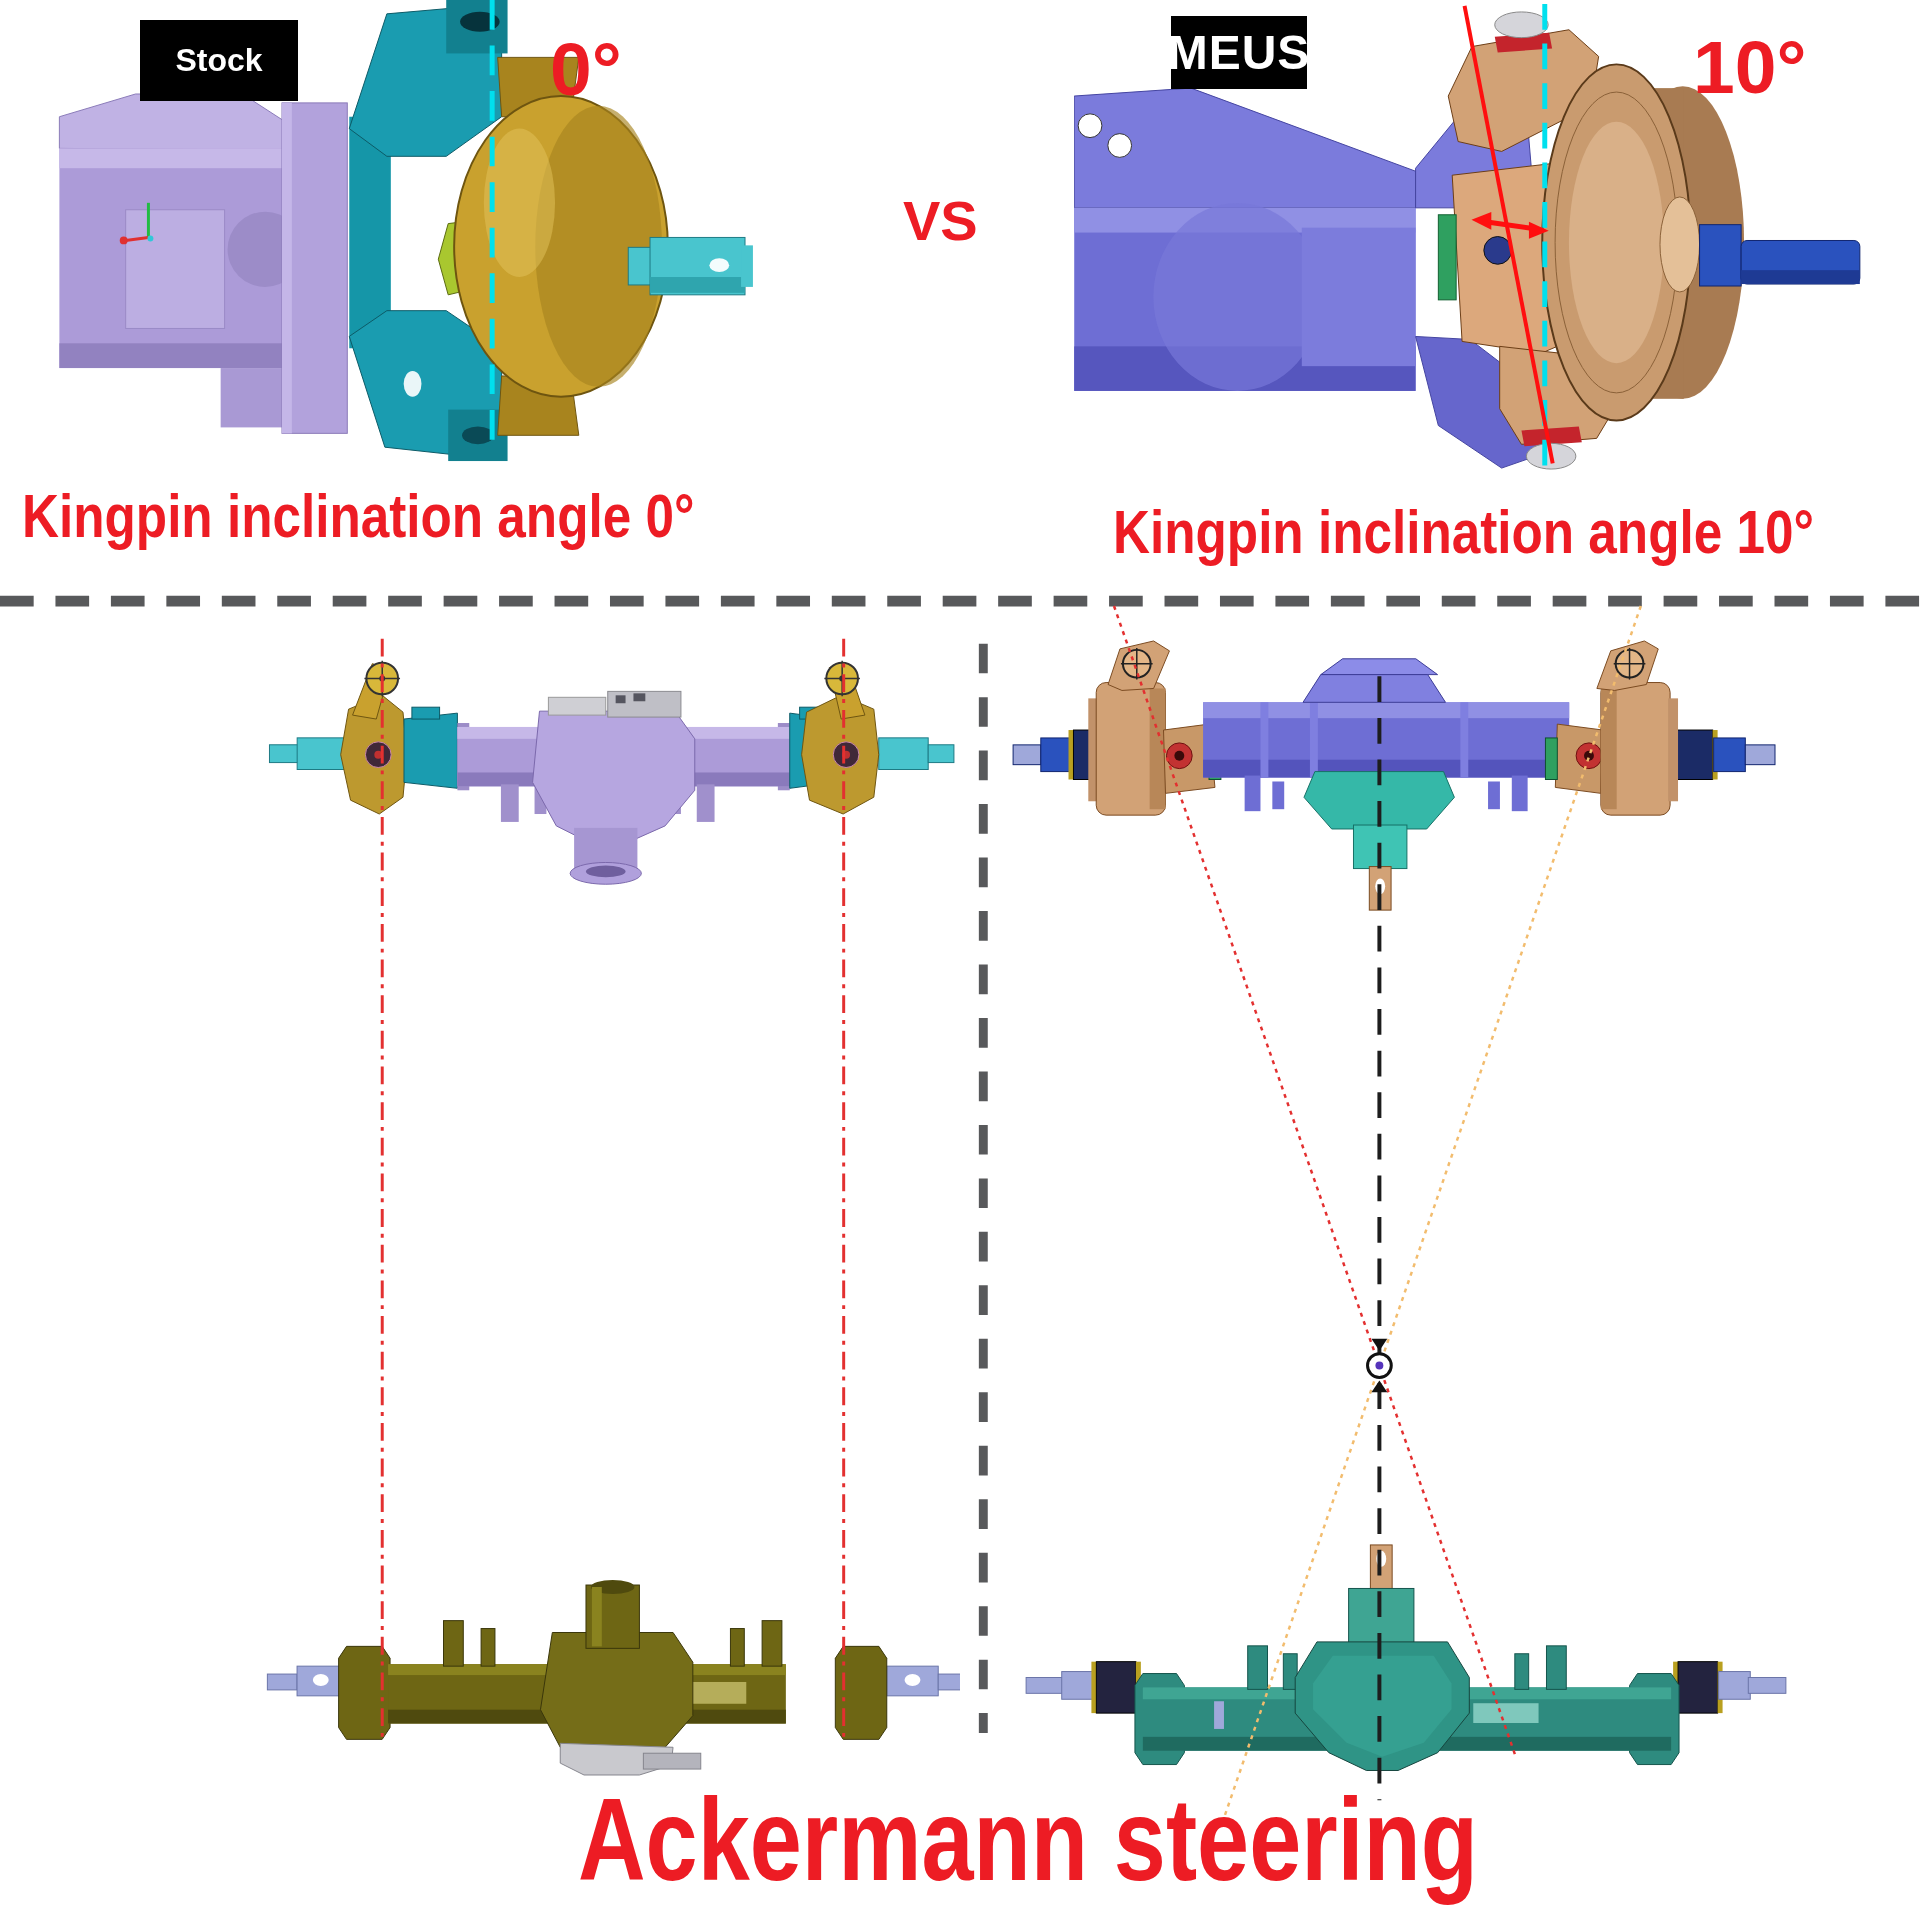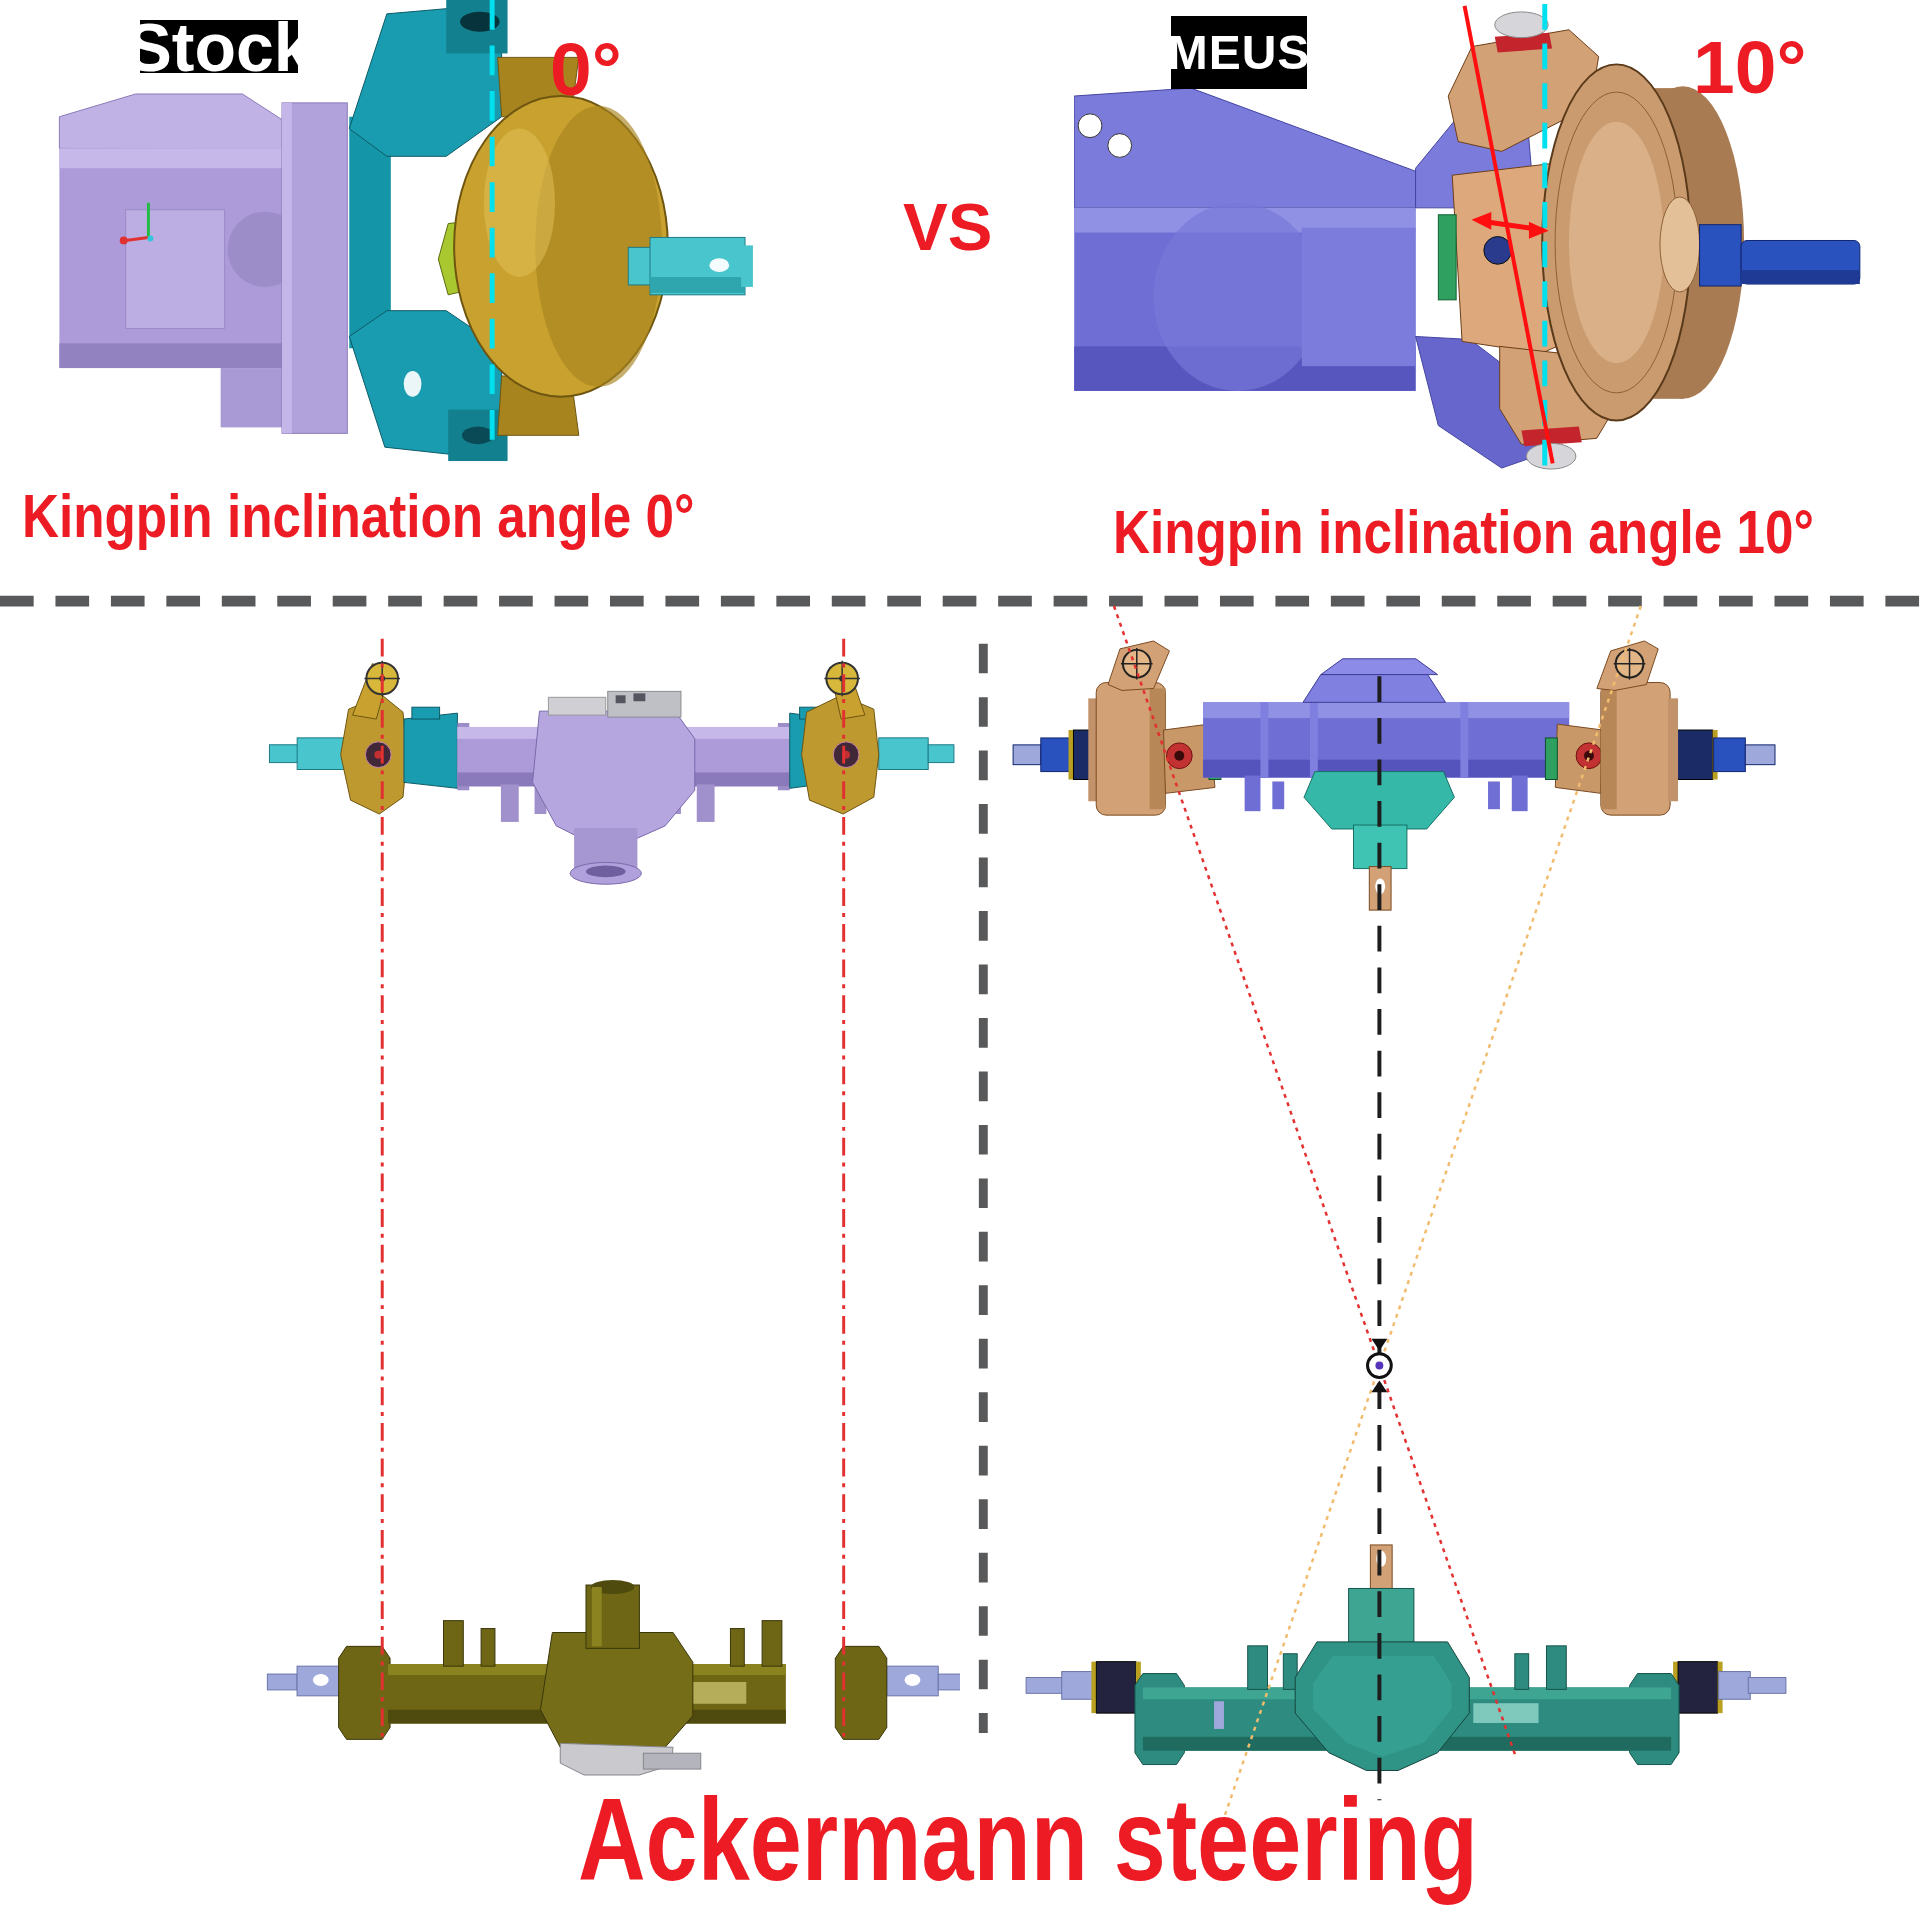--- a/index.html
+++ b/index.html
@@ -1,27 +1,27 @@
 <!DOCTYPE html>
 <html style="--accent-red: #ED1C24; --label-bg: #000000; --label-text: #FFFFFF; --divider-gray: #58595B; --kingpin-axis-cyan: #00E0EE; --incline-line-red: #FF0F0F; --trace-red: #E33030; --trace-yellow: #F2BC6E; --center-dash-black: #1D1D1D; --stock-housing-purple: #AC9BD8; --stock-chub-teal: #1A9CB0; --stock-knuckle-gold: #C9A12E; --stock-shaft-cyan: #49C5CE; --stock-bottom-olive: #6E6614; --meus-housing-blue: #6E6ED4; --meus-knuckle-copper: #D2A276; --meus-shaft-blue: #2A52BE; --meus-diff-teal: #35B8A8; --meus-bottom-teal: #2E8B7F;"><head>
 <meta charset="utf-8">
 <style>
   html,body{margin:0;padding:0;background:#ffffff;}
   #canvas{position:relative;width:1927px;height:1927px;background:#ffffff;overflow:hidden;
           font-family:"Liberation Sans","DejaVu Sans",sans-serif;}
   .abs{position:absolute;}
   .tag{background:var(--label-bg,#000);color:var(--label-text,#fff);font-weight:bold;
        display:flex;align-items:center;justify-content:center;z-index:6;}
-  .tag-stock{left:140px;top:20px;width:158px;height:53px;font-size:68px;}
+  .tag-stock{left:140px;top:20px;width:158px;height:81px;font-size:32px;}
   .tag-meus{left:1171px;top:16px;width:136px;height:73px;font-size:48px;letter-spacing:1px;}
   .redtext{color:var(--accent-red,#ED1C24);font-weight:bold;z-index:6;white-space:nowrap;}
   .angle{font-size:75px;}
   .angle-stock{left:550px;top:26px;}
   .angle-meus{left:1693px;top:24px;text-align:center;}
-  .vs{left:903px;top:188px;font-size:67px;}
+  .vs{left:903px;top:188px;font-size:56px;}
   .caption{font-size:61px;transform:scaleX(.84);transform-origin:left top;}
   .caption-stock{left:22px;top:481px;}
   .caption-meus{left:1113px;top:497px;}
   .main-title{left:1028px;top:1772px;font-size:117px;transform:translateX(-50%) scaleX(.8);
               transform-origin:center top;}
   svg{display:block;}
   .render{z-index:2;}
   #annotations{left:0;top:0;z-index:4;pointer-events:none;}
 </style>
 </head>

